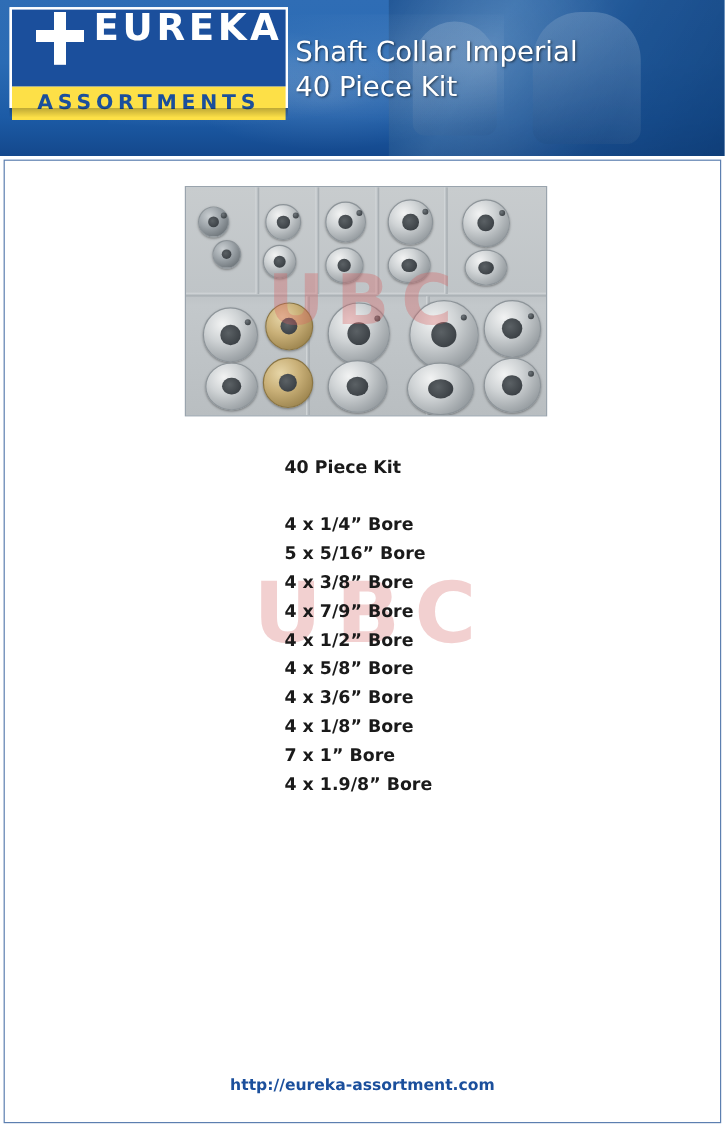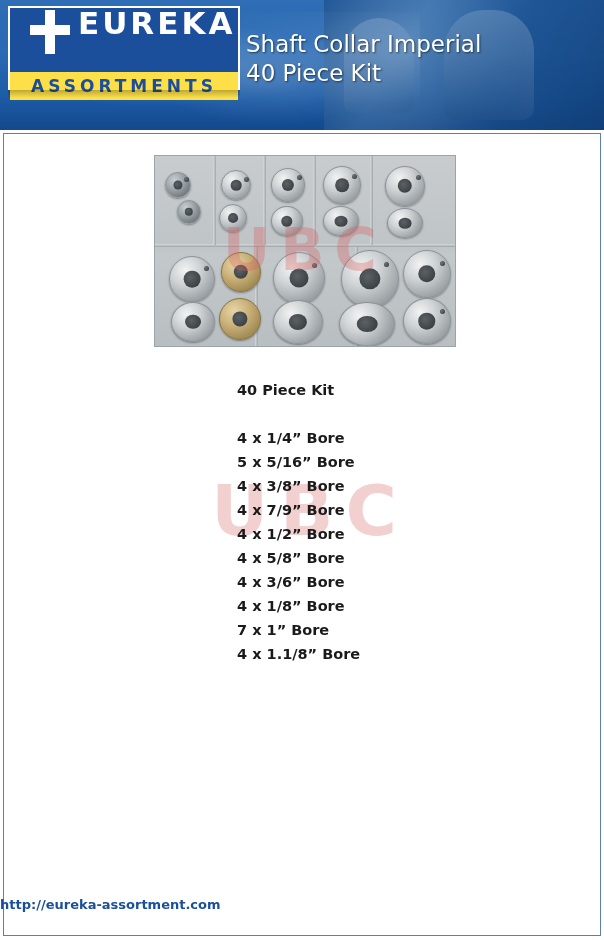--- a/index.html
+++ b/index.html
@@ -245,21 +245,21 @@
     font-family: "DejaVu Sans", sans-serif;
   }
   .spec-title { margin-bottom: 24px; }
   .spec-line { white-space: pre; }
 
   
   .footer-link {
     position: absolute;
     left: 0; right: 0;
     top: 897px;
-    text-align: left;
+    text-align: center;
     color: #1b4f9c;
     font-size: 13px;
     font-weight: bold;
     text-decoration: none;
     font-family: "DejaVu Sans", sans-serif;
   }
 </style>
 </head>
 <body>
 
@@ -349,18 +349,18 @@
     <div class="spec-title">40 Piece Kit</div>
     <div class="spec-line">4 x 1/4” Bore</div>
     <div class="spec-line">5 x 5/16” Bore</div>
     <div class="spec-line">4 x 3/8” Bore</div>
     <div class="spec-line">4 x 7/9” Bore</div>
     <div class="spec-line">4 x 1/2” Bore</div>
     <div class="spec-line">4 x 5/8” Bore</div>
     <div class="spec-line">4 x 3/6” Bore</div>
     <div class="spec-line">4 x 1/8” Bore</div>
     <div class="spec-line">7 x 1” Bore</div>
-    <div class="spec-line">4 x 1.1/8” Bore</div>
+    <div class="spec-line">4 x 1.9/8” Bore</div>
   </div>
 
   <a class="footer-link" href="#">http://eureka-assortment.com</a>
 
 </div>
 
 </body></html>

